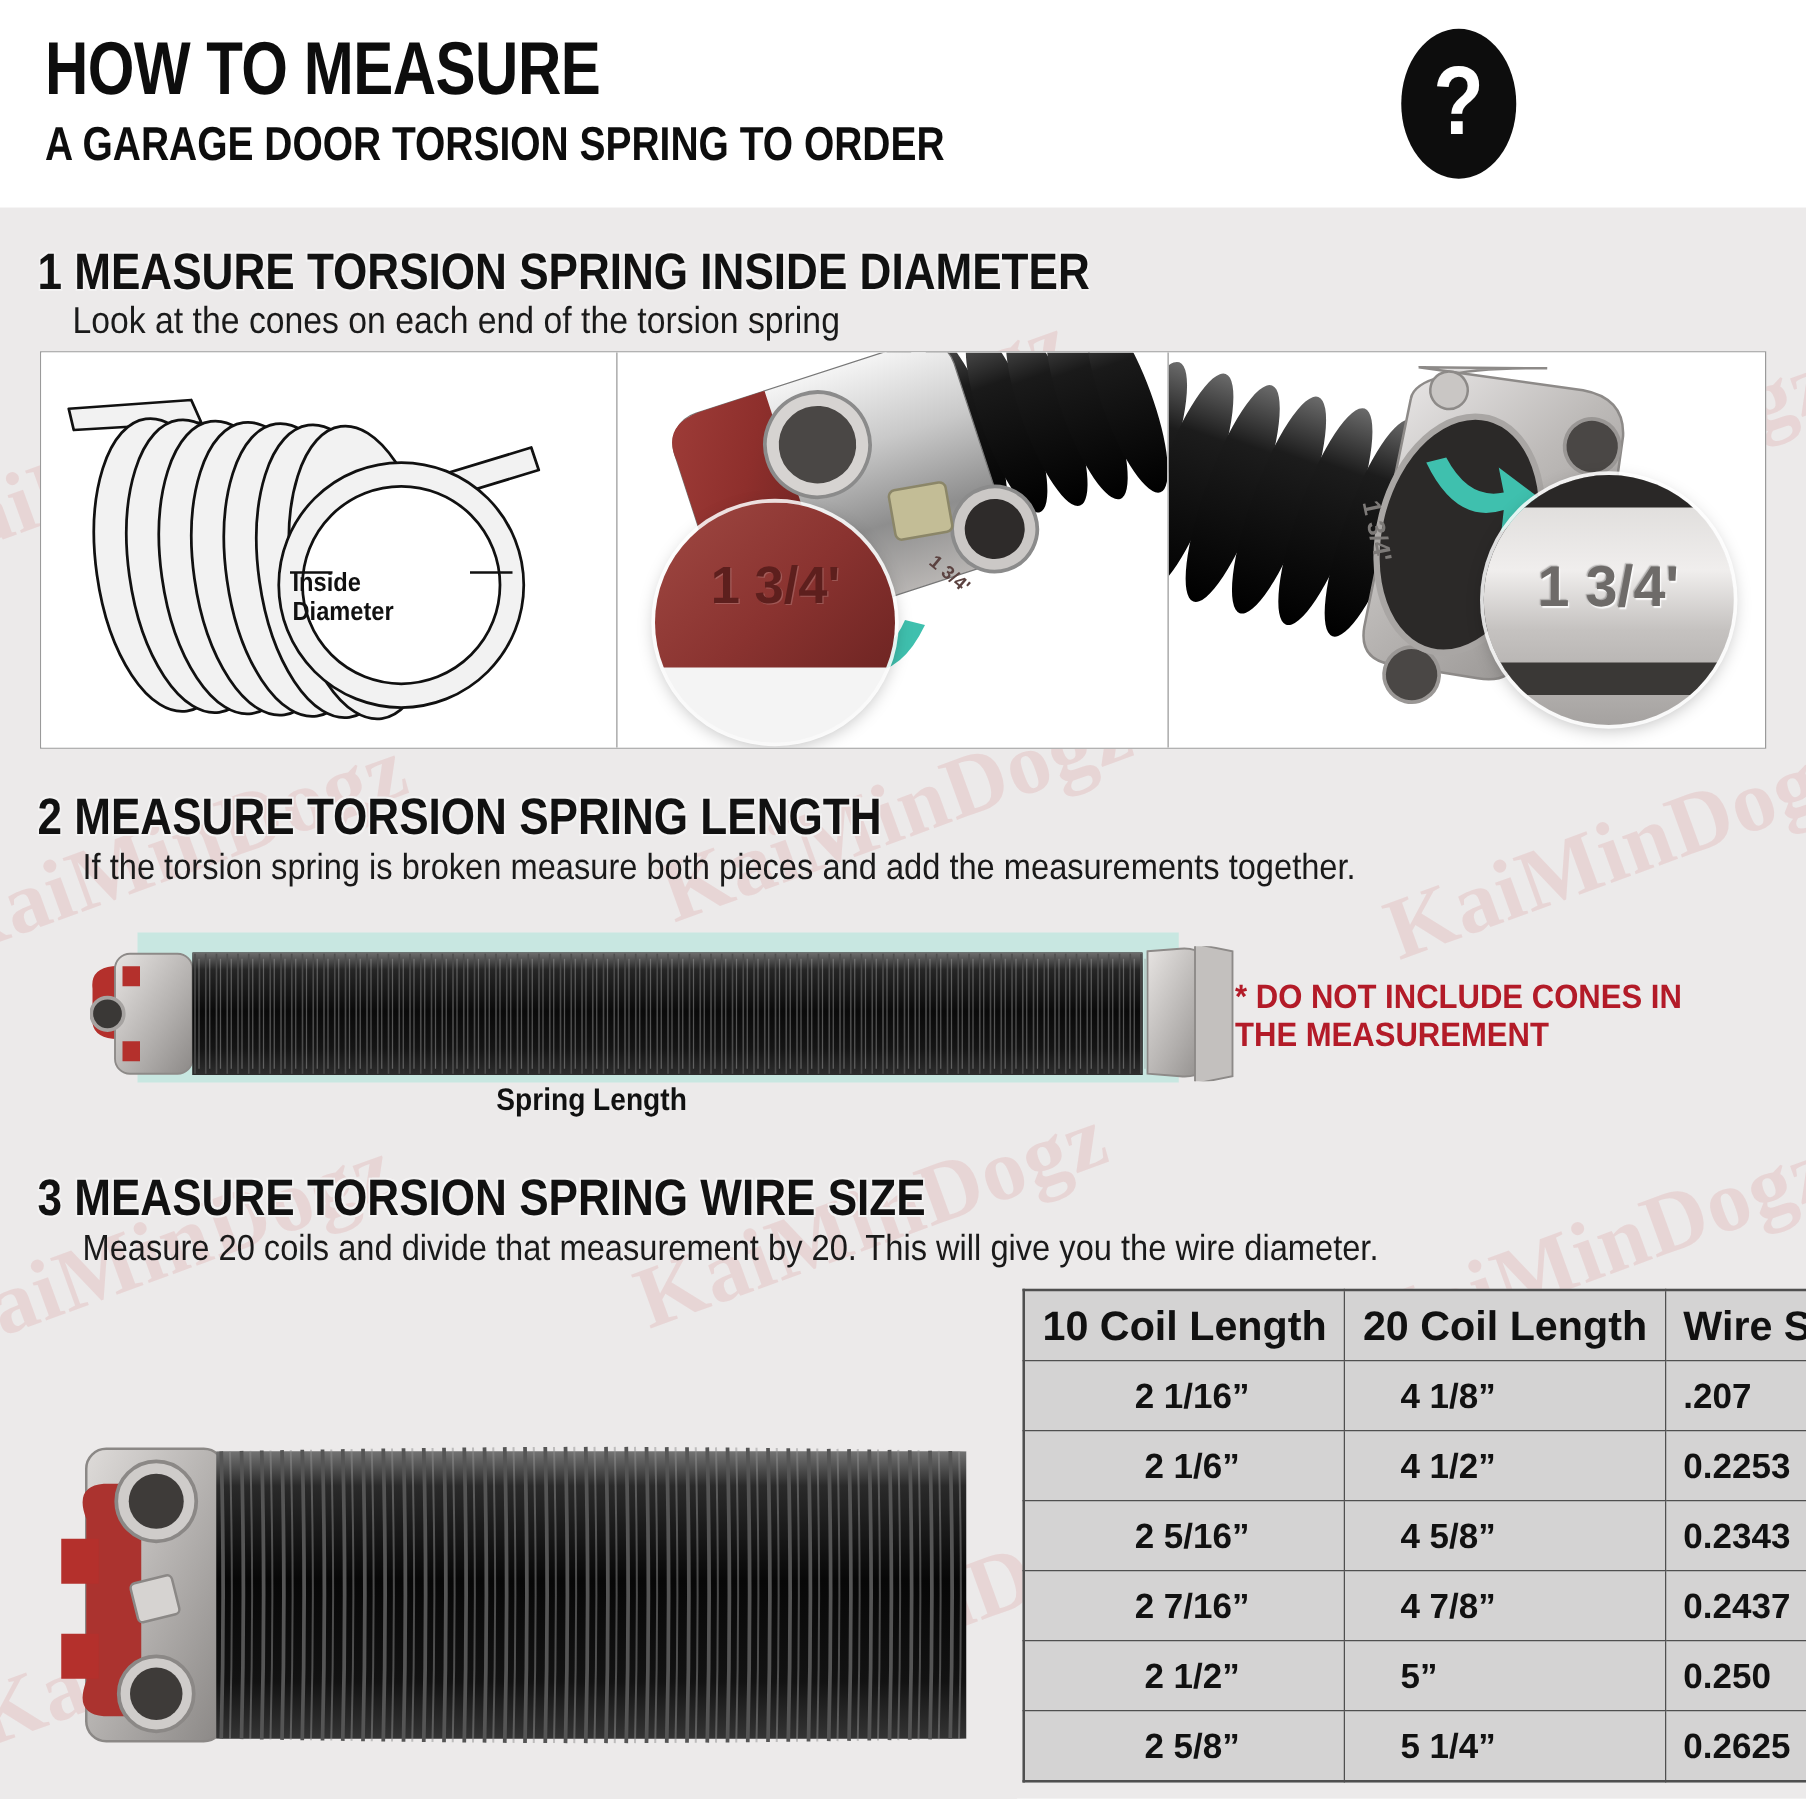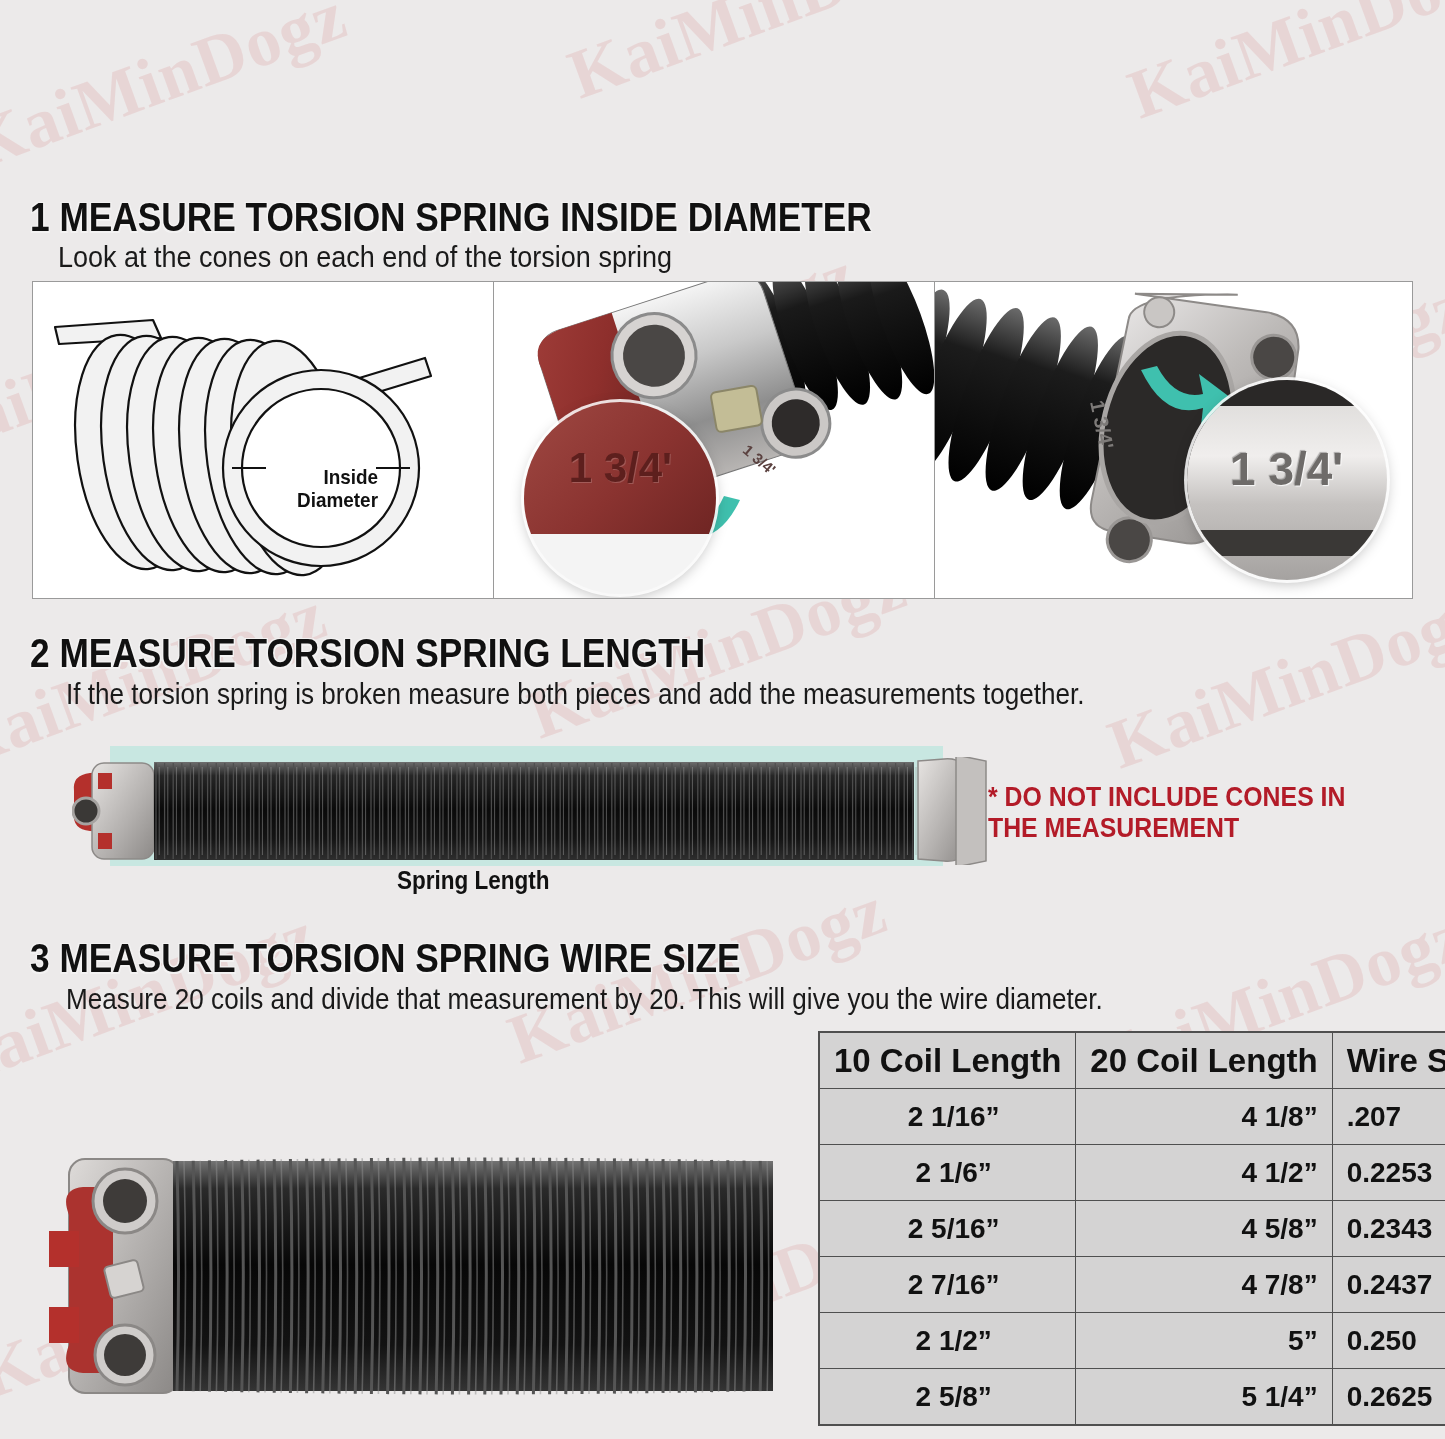--- a/index.html
+++ b/index.html
@@ -143,21 +143,21 @@
     font-family:"Liberation Sans", sans-serif;
     color:#111;
     height:55px;
     padding:0 14px;
     white-space:nowrap;
     background:#d4d3d3;
   }
   table.wire th{font-weight:bold;font-size:33px;text-align:center;}
   table.wire td{font-weight:bold;font-size:28px;}
   table.wire td.c0{width:200px;text-align:center;padding-left:26px;}
-  table.wire td.c1{width:190px;text-align:right;padding-left:44px;}
+  table.wire td.c1{width:190px;text-align:left;padding-left:44px;}
   table.wire td.c2{width:145px;text-align:left;}
   table.wire th.h0{width:200px;}
   table.wire th.h1{width:190px;}
   table.wire th.h2{width:145px;}
 </style>
 </head>
 <body>
 
 <div class="page">
 
@@ -172,20 +172,27 @@
     <div class="wm" style="left:520px;top:610px;font-size:70px;">KaiMinDogz</div>
     <div class="wm" style="left:1100px;top:640px;font-size:70px;">KaiMinDogz</div>
     <div class="wm" style="left:-70px;top:960px;font-size:70px;">KaiMinDogz</div>
     <div class="wm" style="left:500px;top:935px;font-size:70px;">KaiMinDogz</div>
     <div class="wm" style="left:1080px;top:960px;font-size:70px;">KaiMinDogz</div>
     <div class="wm" style="left:-30px;top:1270px;font-size:70px;">KaiMinDogz</div>
     <div class="wm" style="left:540px;top:1250px;font-size:70px;">KaiMinDogz</div>
     <div class="wm" style="left:1110px;top:1270px;font-size:70px;">KaiMinDogz</div>
   </div>
 
+  <div class="header">
+    <div class="title1">HOW TO MEASURE</div>
+    <div class="title2">A GARAGE DOOR TORSION SPRING TO ORDER</div>
+    <div class="qmark">
+      <span>?</span>
+    </div>
+  </div>
 
   <div class="step-num-head" style="left:30px;top:194px;font-size:41px;transform:scaleX(.86);transform-origin:left center;">1 MEASURE TORSION SPRING INSIDE DIAMETER</div>
   <div class="step-sub" style="left:58px;top:240px;font-size:30px;transform:scaleX(.90);transform-origin:left center;">Look at the cones on each end of the torsion spring</div>
 
   <div class="panels">
 
     <div class="panel p1">
       <svg class="coil-svg" width="461" height="316" viewBox="0 0 461 316">
         <g fill="#f2f2f2" stroke="#111" stroke-width="2.2" stroke-linejoin="round">
 
@@ -198,21 +205,21 @@
           <ellipse cx="204" cy="174" rx="56" ry="118" transform="rotate(-8 204 174)"></ellipse>
           <ellipse cx="230" cy="175" rx="56" ry="118" transform="rotate(-8 230 175)"></ellipse>
           <ellipse cx="256" cy="176" rx="56" ry="118" transform="rotate(-8 256 176)"></ellipse>
 
           <path d="M300 104 L392 76 L398 94 L306 122 Z"></path>
 
           <circle cx="288" cy="186" r="98"></circle>
           <circle cx="288" cy="186" r="79" fill="#ffffff"></circle>
         </g>
       </svg>
-      <div style="position:absolute;left:193px;top:178px;width:160px;text-align:right;z-index:5;">
+      <div style="position:absolute;left:193px;top:168px;width:160px;text-align:left;z-index:5;">
         <svg width="190" height="16" style="display:block">
           <line x1="6" y1="8" x2="40" y2="8" stroke="#111" stroke-width="2"></line>
           <line x1="150" y1="8" x2="184" y2="8" stroke="#111" stroke-width="2"></line>
         </svg>
         <div style="font-family:'Liberation Sans',sans-serif;font-weight:bold;font-size:21px;line-height:23px;color:#111;margin-top:-11px;transform:scaleX(.9);">
           <span>Inside</span><br>
           <span>Diameter</span>
         </div>
       </div>
     </div>

